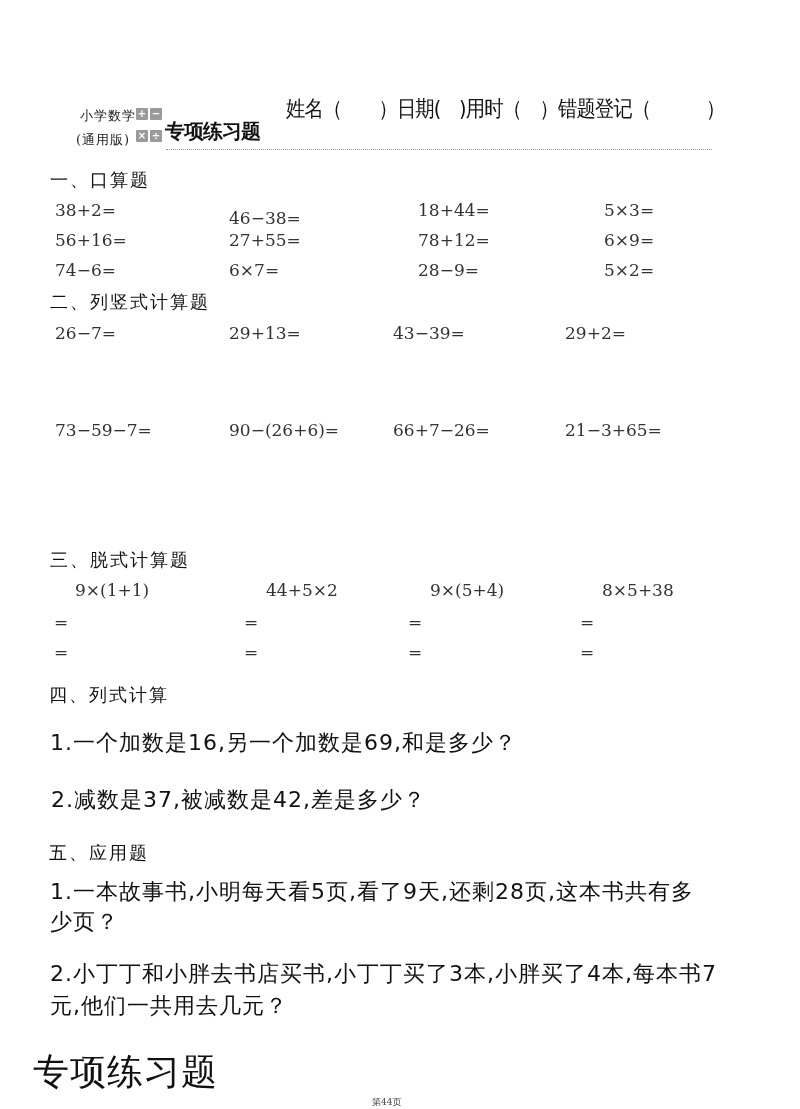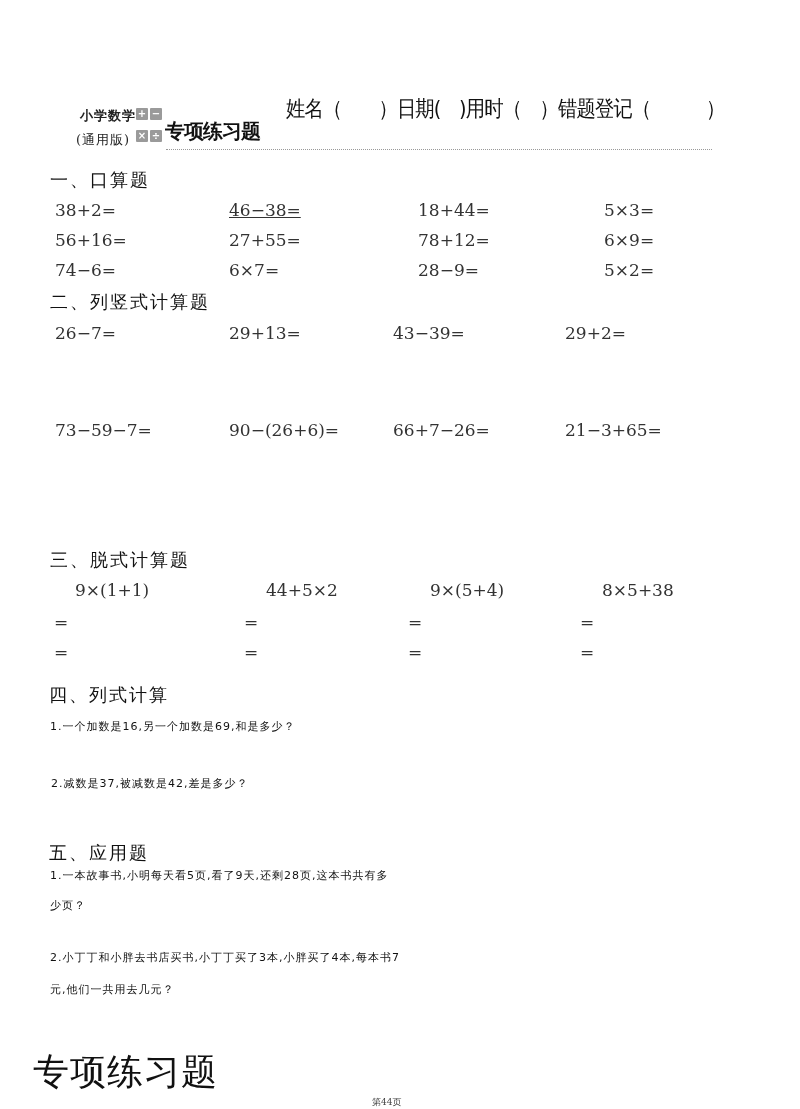--- a/index.html
+++ b/index.html
@@ -7,42 +7,42 @@
   .abs { position:absolute; white-space:nowrap; }
   .serif { font-family:"DejaVu Serif", serif; color:#333; }
   .logo-small { font-family:"DejaVu Serif", serif; font-size:13px; color:#222; line-height:20px; letter-spacing:1px; }
   .ops { position:absolute; left:136px; top:108px; width:28px; height:42px; }
   .op { position:absolute; width:12px; height:12px; background:#9a9a9a; color:#fff; font-size:10px; line-height:12px; text-align:center; font-weight:bold; border-radius:1px; }
   .logo-title { font-size:20px; font-weight:bold; letter-spacing:-1px; }
   .header-fields { font-size:22px; letter-spacing:-1px; transform:scaleX(0.88); transform-origin:left center; }
   .dotline { position:absolute; left:166px; top:149px; width:546px; border-top:1px dotted #999; }
   .sec { font-size:18px; color:#111; letter-spacing:2px; }
   .eq { font-size:17px; }
-  .q { font-size:11px; letter-spacing:1px; }
+  .q { font-size:22px; letter-spacing:1px;margin-top:9px; }
   .big { font-size:36px; letter-spacing:1px; }
   .page { font-size:9px; color:#444; font-family:"DejaVu Serif", serif; }
 </style>
 </head>
 <body>
 
-<div class="abs logo-small" style="left:80px;top:106px;font-weight:bold;">小学数学</div>
+<div class="abs logo-small" style="left:80px;top:106px;">小学数学</div>
 <div class="abs logo-small" style="left:76px;top:130px;text-align:center;">(通用版)</div>
 <div class="ops">
   <div class="op" style="left:0;top:0;">+</div>
   <div class="op" style="left:14px;top:0;">−</div>
   <div class="op" style="left:0;top:22px;">×</div>
   <div class="op" style="left:14px;top:22px;">÷</div>
 </div>
 <div class="abs logo-title" style="left:165px;top:118px;">专项练习题</div>
 <div class="abs header-fields" style="left:286px;top:94px;">姓名（　　）日期(　)用时（　）错题登记（　　　）</div>
 <div class="dotline"></div>
 
 <div class="abs sec" style="left:50px;top:168px;">一、口算题</div>
 <div class="abs serif eq" style="left:55px;top:200px;">38+2=</div>
-<div class="abs serif eq" style="left:229px;top:200px;text-decoration:underline;">46−38=</div>
+<div class="abs serif eq" style="left:229px;top:208px;">46−38=</div>
 <div class="abs serif eq" style="left:418px;top:200px;">18+44=</div>
 <div class="abs serif eq" style="left:604px;top:200px;">5×3=</div>
 <div class="abs serif eq" style="left:55px;top:230px;">56+16=</div>
 <div class="abs serif eq" style="left:229px;top:230px;">27+55=</div>
 <div class="abs serif eq" style="left:418px;top:230px;">78+12=</div>
 <div class="abs serif eq" style="left:604px;top:230px;">6×9=</div>
 <div class="abs serif eq" style="left:55px;top:260px;">74−6=</div>
 <div class="abs serif eq" style="left:229px;top:260px;">6×7=</div>
 <div class="abs serif eq" style="left:418px;top:260px;">28−9=</div>
 <div class="abs serif eq" style="left:604px;top:260px;">5×2=</div>

